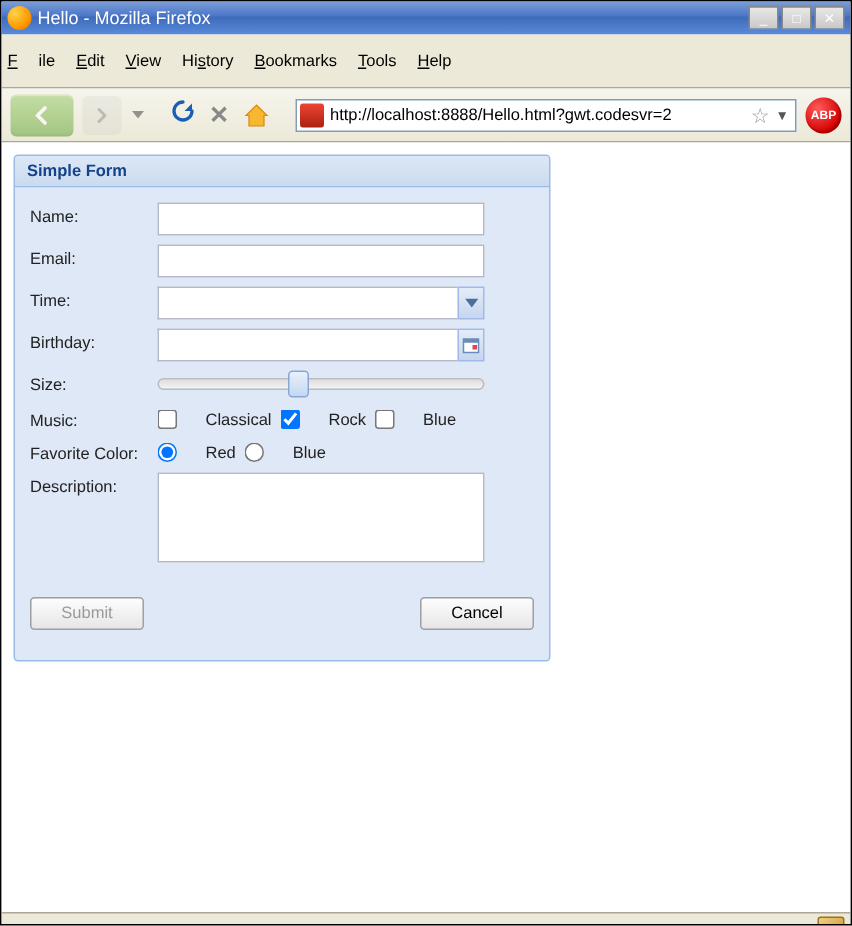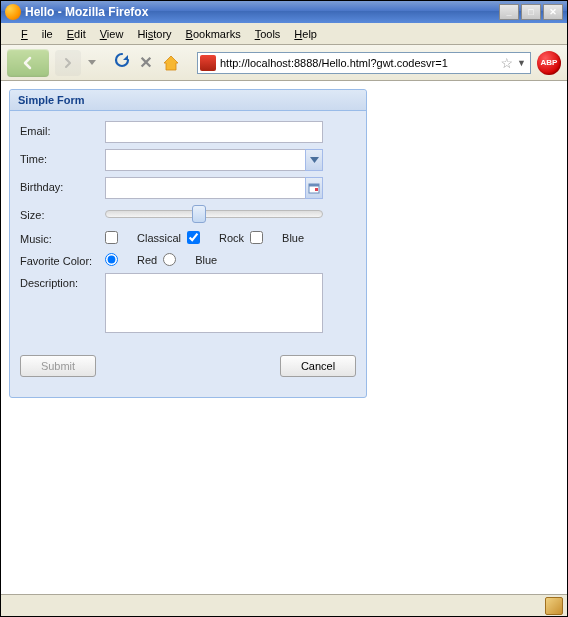--- a/index.html
+++ b/index.html
@@ -14,21 +14,21 @@
 }
 
 
 .titlebar {
   height: 22px;
   background: linear-gradient(to bottom, #7b9dd6 0%, #4a76c8 45%, #3d6ab8 46%, #5a8adb 100%);
   display: flex;
   align-items: center;
   padding: 0 4px;
   color: #fff;
-  font-weight: bold;
+  font-weight: normal;
   font-size: 12px;
 }
 .titlebar .ff-icon {
   width: 16px; height: 16px;
   background: radial-gradient(circle at 30% 30%, #ffd24a 0%, #ff9a00 60%, #d86a00 100%);
   border-radius: 50%;
   margin-right: 4px;
   position: relative;
 }
 .titlebar .spacer { flex: 1; }
@@ -39,26 +39,26 @@
   margin-left: 2px;
   display: flex;
   align-items: center;
   justify-content: center;
   font-size: 9px;
   font-family: Arial;
   cursor: pointer;
 }
 
 .menubar {
-  height: 22px;
+  height: 36px;
   background: #ece9d8;
   border-bottom: 1px solid #aca899;
   display: flex;
   align-items: center;
-  padding: 0 20px;
+  padding: 0 4px;
 }
 .menubar span {
   margin-right: 14px;
   cursor: pointer;
 }
 .menubar span u { text-decoration: underline; }
 
 .toolbar {
   height: 36px;
   background: linear-gradient(to bottom,#f6f5ec,#ece9d8);
@@ -334,34 +334,38 @@
   </div>
   <div class="stop-x">✕</div>
   <div class="home-icon">
     <svg width="18" height="18" viewBox="0 0 18 18">
         <path d="M2 9 L9 2 L16 9 L14 9 L14 16 L4 16 L4 9 Z" fill="#f7b731" stroke="#d68910" stroke-width="0.8"></path>
       </svg>
   </div>
   <div class="tb-sep"></div>
   <div class="urlbar">
     <div class="site-icon"></div>
-    <div class="url-text">http://localhost:8888/Hello.html?gwt.codesvr=1</div>
+    <div class="url-text">http://localhost:8888/Hello.html?gwt.codesvr=2</div>
     <div class="star">☆</div>
     <div class="dd">▼</div>
   </div>
   <div class="abp-icon">
       <span>ABP</span>
     </div>
 </div>
 
 <div class="content">
   <div class="panel">
     <div class="panel-header">Simple Form</div>
     <div class="panel-body">
 
+      <div class="form-row">
+        <label>Name:</label>
+        <div class="field"><input class="text-input" value="" style=""></div>
+      </div>
 
       <div class="form-row">
         <label>Email:</label>
         <div class="field"><input class="text-input" value="" style=""></div>
       </div>
 
 
       <div class="form-row">
         <label>Time:</label>
         <div class="field">

